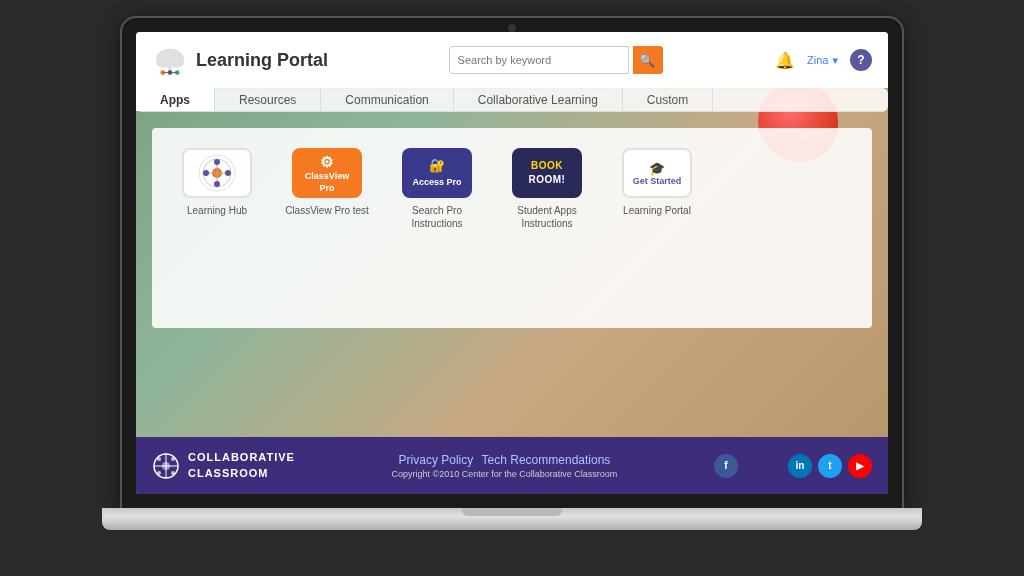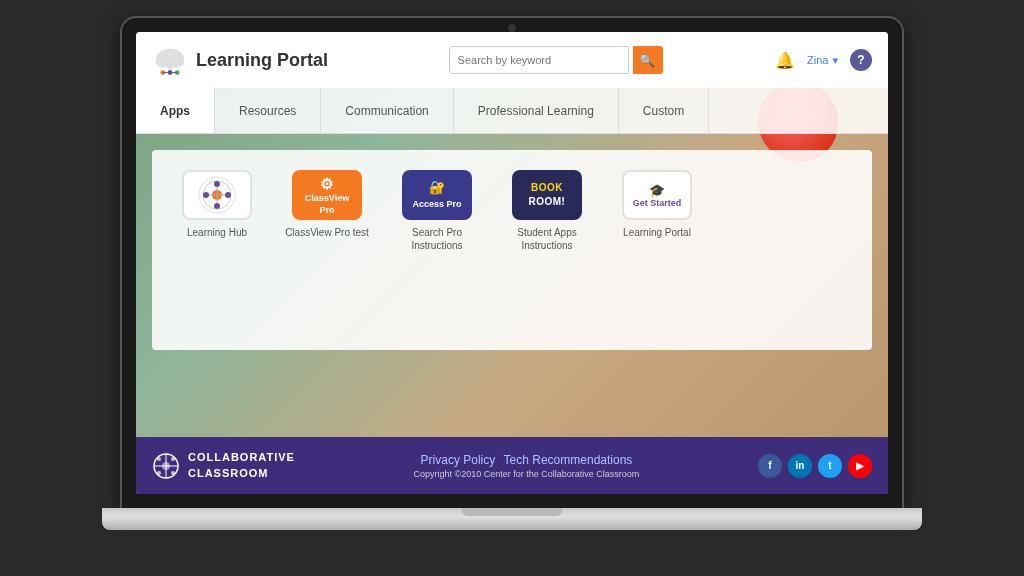--- a/index.html
+++ b/index.html
@@ -177,22 +177,23 @@
       cursor: pointer;
     }
 
     
     .nav-tabs {
       position: relative;
       z-index: 10;
       background: rgba(255,255,255,0.85);
       display: flex;
       align-items: stretch;
-      height: 46px;
+      height: 24px;
       border-bottom: 1px solid #ddd;
+      border-radius: 6px;
     }
 
     .nav-tab {
       padding: 0 24px;
       display: flex;
       align-items: center;
       font-size: 12px;
       cursor: pointer;
       color: #555;
       border-right: 1px solid #ddd;
@@ -356,21 +357,21 @@
       display: flex;
       align-items: center;
       justify-content: center;
       font-size: 10px;
       color: white;
       cursor: pointer;
       font-weight: bold;
     }
 
     .social-btn.fb { background: #3b5998; }
-    .social-btn.li { background: #0077b5; }
+    .social-btn.li { background: #0077b5; margin-left: 44px; }
     .social-btn.tw { background: #1da1f2; }
     .social-btn.yt { background: #ff0000; }
 
     
     .laptop-base {
       width: 820px;
       height: 22px;
       background: linear-gradient(180deg, #c8c8c8 0%, #e0e0e0 40%, #b0b0b0 100%);
       border-radius: 0 0 8px 8px;
       position: relative;
@@ -478,21 +479,21 @@
           <div class="nav-tab active">
             <span>Apps</span>
           </div>
           <div class="nav-tab">
             <span>Resources</span>
           </div>
           <div class="nav-tab">
             <span>Communication</span>
           </div>
           <div class="nav-tab">
-            <span>Professional Learning</span>
+            <span>Collaborative Learning</span>
           </div>
           <div class="nav-tab">
             <span>Custom</span>
           </div>
         </div>
 
         <div class="content-area">
           <div class="main-panel">
             <div class="apps-grid">
 

